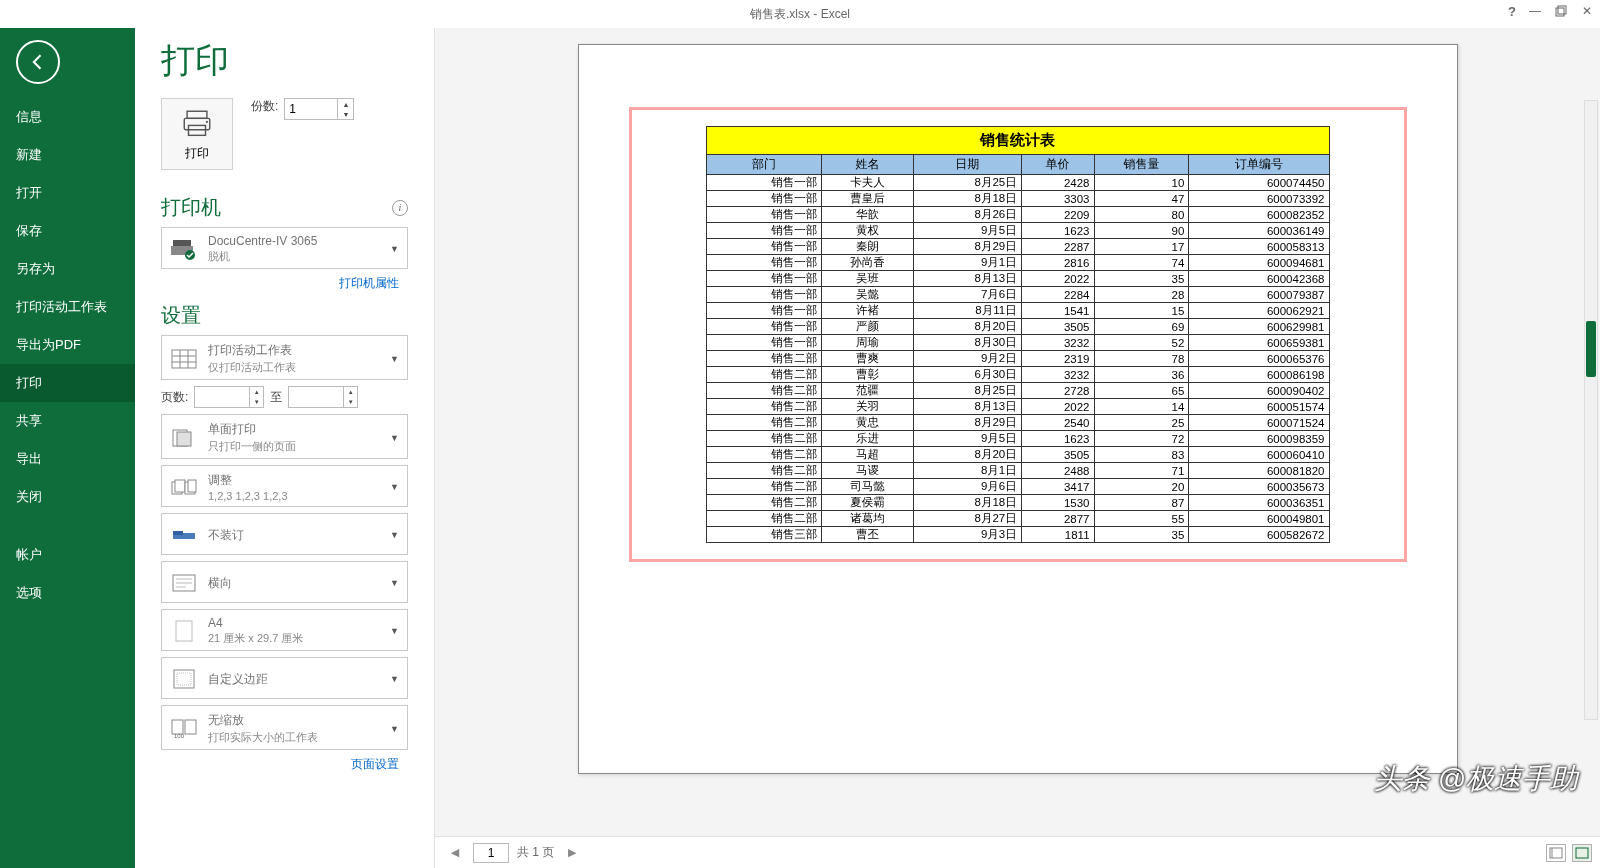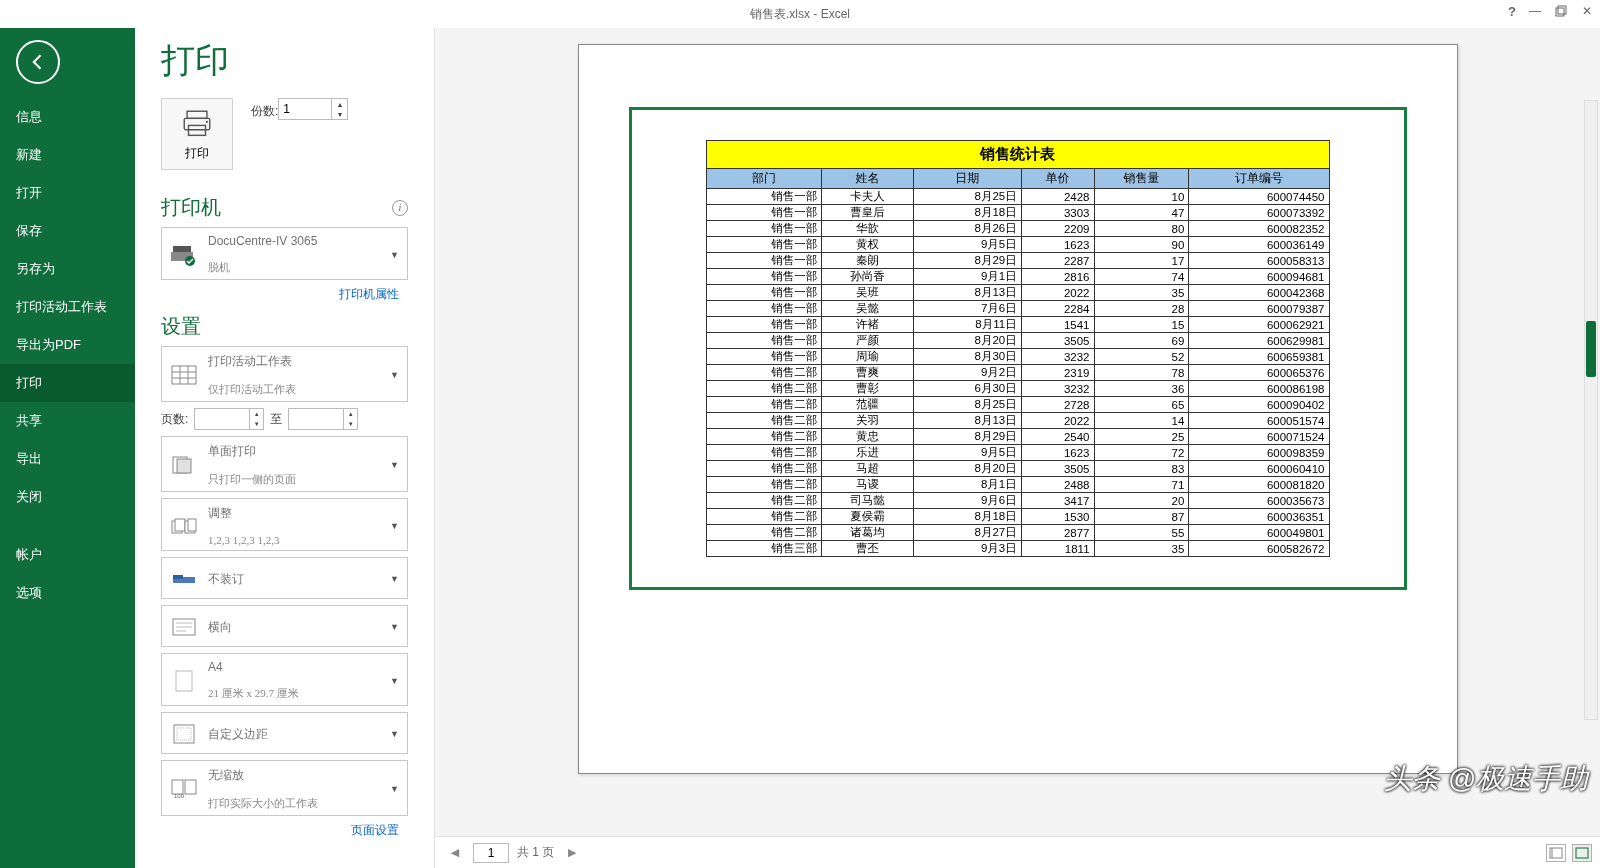--- a/index.html
+++ b/index.html
@@ -15,53 +15,53 @@
 .back-btn { width: 44px; height: 44px; border: 2px solid #fff; border-radius: 50%; margin: 12px 0 14px 16px; display: flex; align-items: center; justify-content: center; cursor: pointer; }
 .back-btn svg { width: 20px; height: 20px; stroke: #fff; stroke-width: 2.5; fill: none; }
 .side-item { padding: 10px 16px; font-size: 13px; cursor: pointer; }
 .side-item.active { background: #0a5a30; }
 .side-sep { height: 20px; }
 .center-pane { width: 300px; padding: 10px 26px 0 26px; background: #fff; border-right: 1px solid #e0e0e0; overflow-y: auto; }
 .center-pane h1 { font-size: 34px; font-weight: 300; color: #0e6d3b; margin-bottom: 14px; }
 .print-row { display: flex; align-items: flex-start; gap: 18px; margin-bottom: 24px; }
 .print-btn { width: 72px; height: 72px; border: 1px solid #d0d0d0; background: #f7f7f7; display: flex; flex-direction: column; align-items: center; justify-content: center; cursor: pointer; font-size: 12px; gap: 4px; }
 .print-btn svg { width: 34px; height: 34px; }
-.copies { display: flex; align-items: flex-end; gap: 0; font-size: 12px; color: #444; }
+.copies { display: flex; align-items: flex-start; gap: 6px; font-size: 12px; color: #444; }
 .copies input { width: 54px; height: 22px; border: 1px solid #bbb; padding: 0 4px; font-size: 12px; }
 .copies .spin { width: 16px; height: 22px; border: 1px solid #bbb; border-left: none; display: flex; flex-direction: column; }
 .copies .spin div { flex: 1; font-size: 7px; display: flex; align-items: center; justify-content: center; cursor: pointer; }
 .section-title { font-size: 20px; font-weight: 400; color: #0e6d3b; margin: 10px 0 6px 0; display: flex; align-items: center; justify-content: space-between; }
 .info-i { width: 16px; height: 16px; border: 1px solid #999; border-radius: 50%; font-size: 10px; color: #666; display: inline-flex; align-items: center; justify-content: center; font-style: italic; font-family: serif; }
 .dropdown { border: 1px solid #c8c8c8; background: #fff; padding: 6px 8px 4px 8px; margin-bottom: 6px; position: relative; cursor: pointer; min-height: 42px; display: flex; align-items: center; gap: 10px; }
 .dropdown .dd-icon { width: 28px; height: 24px; flex-shrink: 0; display: flex; align-items: center; justify-content: center; }
 .dropdown .dd-text { flex: 1; }
 .dropdown .dd-title { font-size: 12px; color: #737373; }
-.dropdown .dd-sub { font-size: 11px; color: #888; margin-top: 12px; font-family: Liberation Serif, serif; }
+.dropdown .dd-sub { font-size: 11px; color: #888; margin-top: 1px; }
 .dropdown .dd-arrow { font-size: 9px; color: #555; }
 .link-right { text-align: right; font-size: 12px; color: #0066cc; margin: 2px 9px 10px 0; cursor: pointer; }
 .page-row { display: flex; align-items: center; gap: 6px; font-size: 12px; color: #444; margin-bottom: 6px; }
 .page-row input { width: 56px; height: 22px; border: 1px solid #bbb; }
 .spin2 { width: 14px; height: 22px; border: 1px solid #bbb; border-left: none; display: flex; flex-direction: column; }
 .spin2 div { flex: 1; font-size: 6px; display: flex; align-items: center; justify-content: center; cursor: pointer; }
 .preview-pane { flex: 1; background: #fff; display: flex; flex-direction: column; }
 .preview-canvas { flex: 1; background: #f4f4f4; display: flex; align-items: flex-start; justify-content: center; padding: 16px 0 0 0; position: relative; overflow: hidden; }
 .page { width: 880px; height: 730px; background: #fff; border: 1px solid #888; box-shadow: 1px 1px 4px rgba(0,0,0,0.15); padding: 62px 50px; }
-.red-border { border: 3px solid #15803d; padding: 30px 74px; }
+.red-border { border: 3px solid #fca5a5; padding: 16px 74px; }
 .sheet { width: 100%; border-collapse: collapse; }
 .sheet .title-row td { background: #ffff00; text-align: center; font-weight: bold; font-size: 15px; padding: 4px; border: 1px solid #333; }
 .sheet .header-row td { background: #9dc3e6; text-align: center; font-size: 12px; padding: 1px 4px; border: 1px solid #333; }
 .sheet .data-row td { border: 1px solid #333; font-size: 11.5px; padding: 0 4px; text-align: right; white-space: nowrap; }
 .sheet .data-row td:nth-child(1) { text-align: right; }
 .sheet .data-row td:nth-child(2) { text-align: center; }
 .preview-footer { height: 32px; background: #fff; border-top: 1px solid #e0e0e0; display: flex; align-items: center; padding: 0 10px; font-size: 12px; color: #666; gap: 8px; position: relative; }
 .preview-footer .nav-btn { width: 20px; height: 20px; display: flex; align-items: center; justify-content: center; cursor: pointer; font-size: 11px; color: #888; }
 .preview-footer input { width: 36px; height: 20px; border: 1px solid #bbb; text-align: center; font-size: 12px; }
 .preview-footer .zoom-icons { position: absolute; right: 8px; display: flex; gap: 6px; }
 .preview-footer .zoom-icons div { width: 20px; height: 18px; border: 1px solid #b0b0b0; cursor: pointer; display: flex; align-items: center; justify-content: center; }
-.watermark { position: absolute; right: 12px; bottom: 38px; font-size: 28px; color: #fff; text-shadow: 0 0 3px #000, 0 0 3px #000; font-weight: 500; font-style: italic; pointer-events: none; }
+.watermark { position: absolute; right: 22px; bottom: 38px; font-size: 28px; color: #fff; text-shadow: 0 0 3px #000, 0 0 3px #000; font-weight: 500; font-style: italic; pointer-events: none; }
 .vscroll { position: absolute; right: 2px; top: 100px; width: 14px; height: 620px; background: #f0f0f0; border: 1px solid #ddd; }
 .vscroll .thumb { position: absolute; top: 220px; left: 1px; right: 1px; height: 56px; background: #0e6d3b; border-radius: 2px; }
 </style>
 </head>
 <body>
 
 <div class="titlebar">
   <span>销售表.xlsx - Excel</span>
   <div class="wincontrols">
     <span class="q">?</span>

